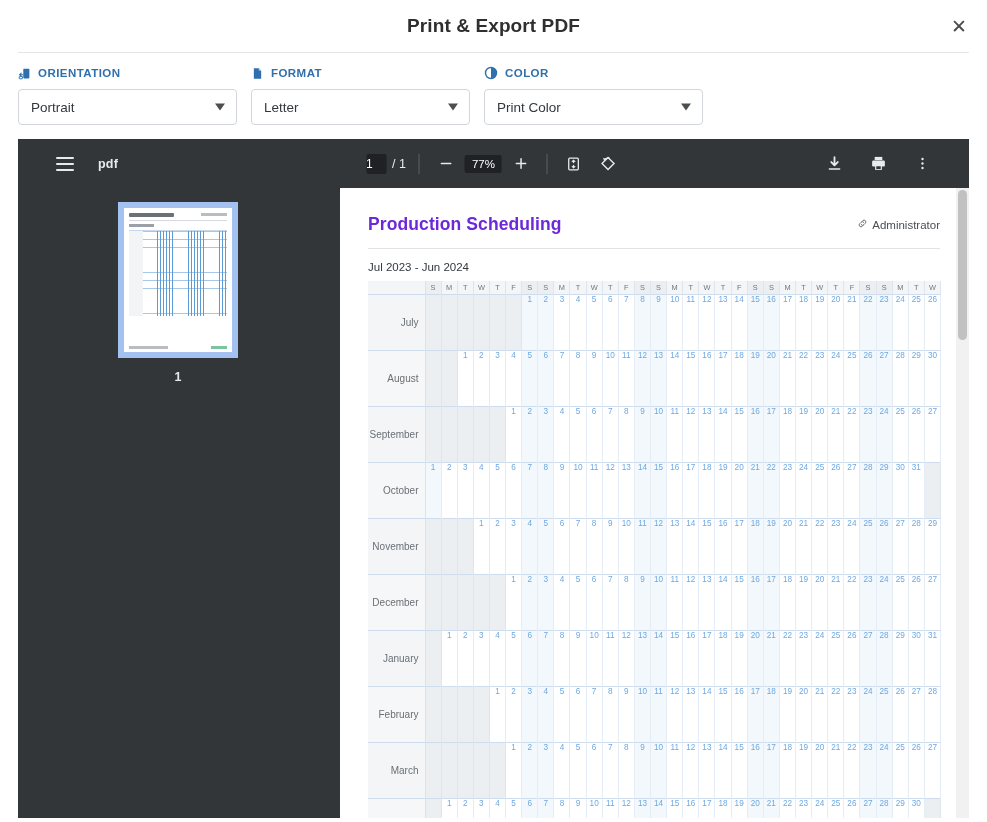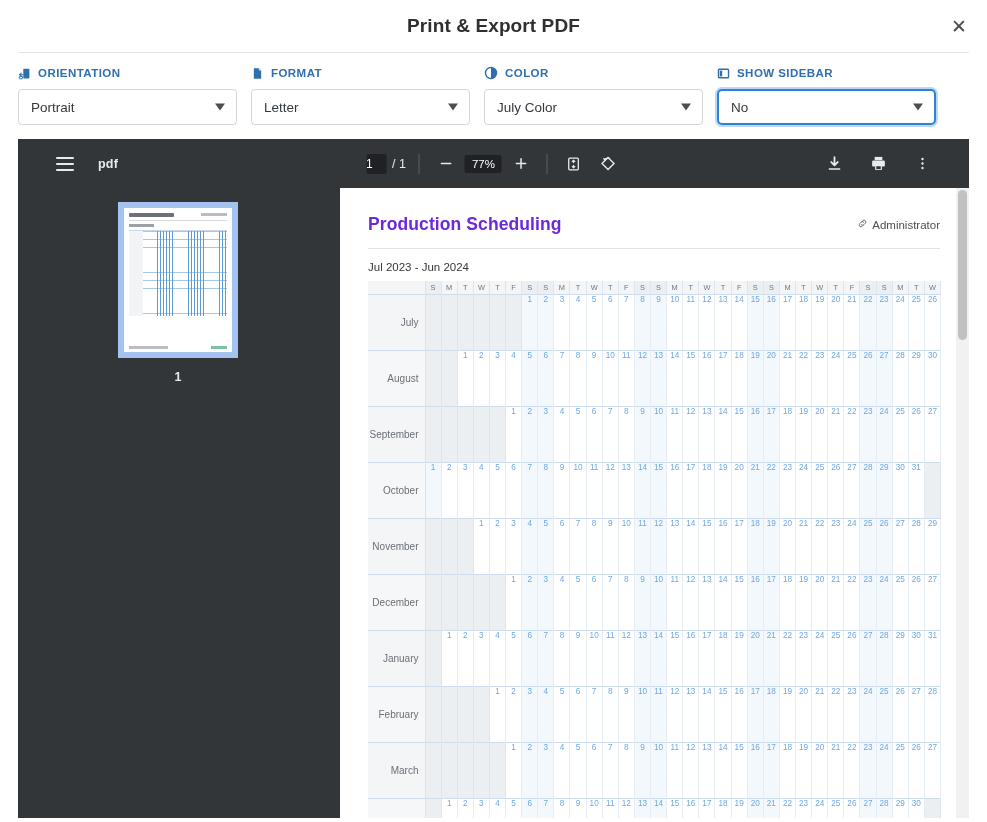--- a/index.html
+++ b/index.html
@@ -270,40 +270,25 @@
       <div class="option-label">
         <span class="ic">
           <svg width="14" height="14" viewBox="0 0 16 16">
               <circle cx="8" cy="8" r="6.3" fill="none" stroke="#2f6fad" stroke-width="1.6"></circle>
               <path d="M8 1.7a6.3 6.3 0 0 1 0 12.6z" fill="#2f6fad"></path>
             </svg>
         </span>
         <span>COLOR</span>
       </div>
       <div class="select-box">
-        <span>July Color</span>
+        <span>Print Color</span>
         <span class="caret"></span>
       </div>
     </div>
 
-    <div class="option-group">
-      <div class="option-label">
-        <span class="ic">
-          <svg width="13" height="13" viewBox="0 0 16 16">
-              <rect x="1.8" y="2.8" width="12.4" height="10.4" rx="1" fill="none" stroke="#2f6fad" stroke-width="1.7"></rect>
-              <rect x="3.4" y="4.4" width="3" height="7.2" fill="#2f6fad"></rect>
-            </svg>
-        </span>
-        <span>SHOW SIDEBAR</span>
-      </div>
-      <div class="select-box focused">
-        <span>No</span>
-        <span class="caret"></span>
-      </div>
-    </div>
 
   </div>
 
   <div class="pdf-wrap">
 
     <div class="pdf-toolbar">
       <div class="tb-left">
         <div class="hamburger">
             <i></i>
             <i></i>

